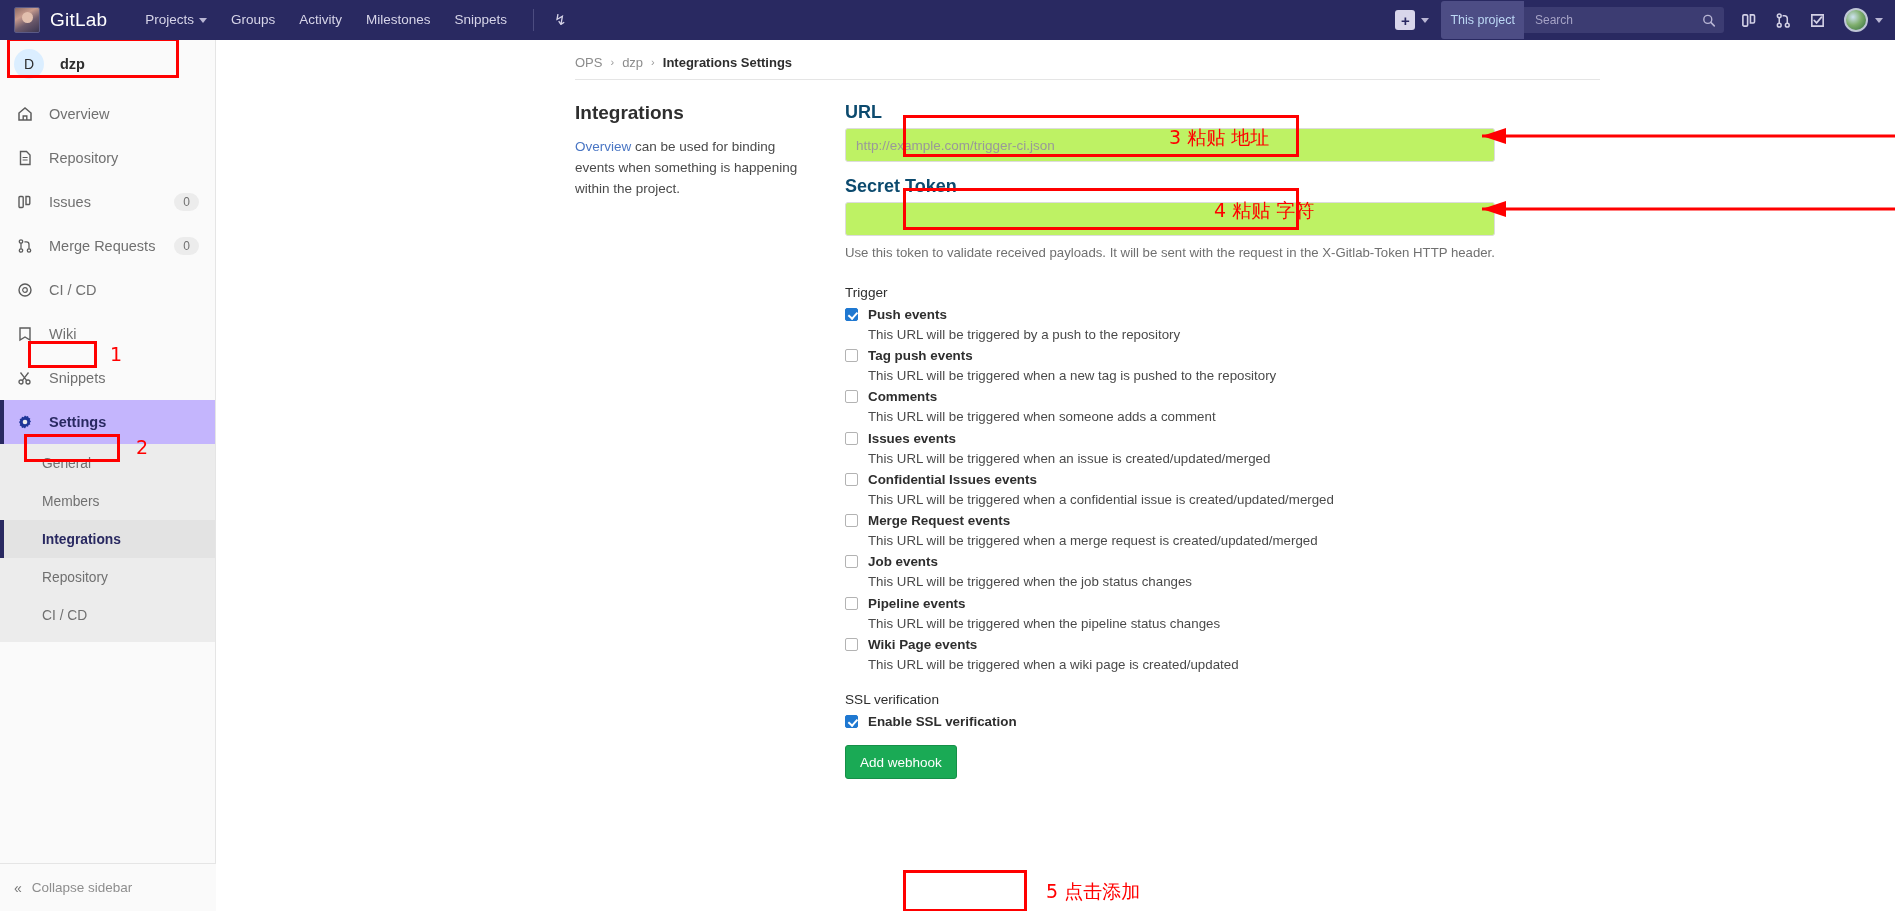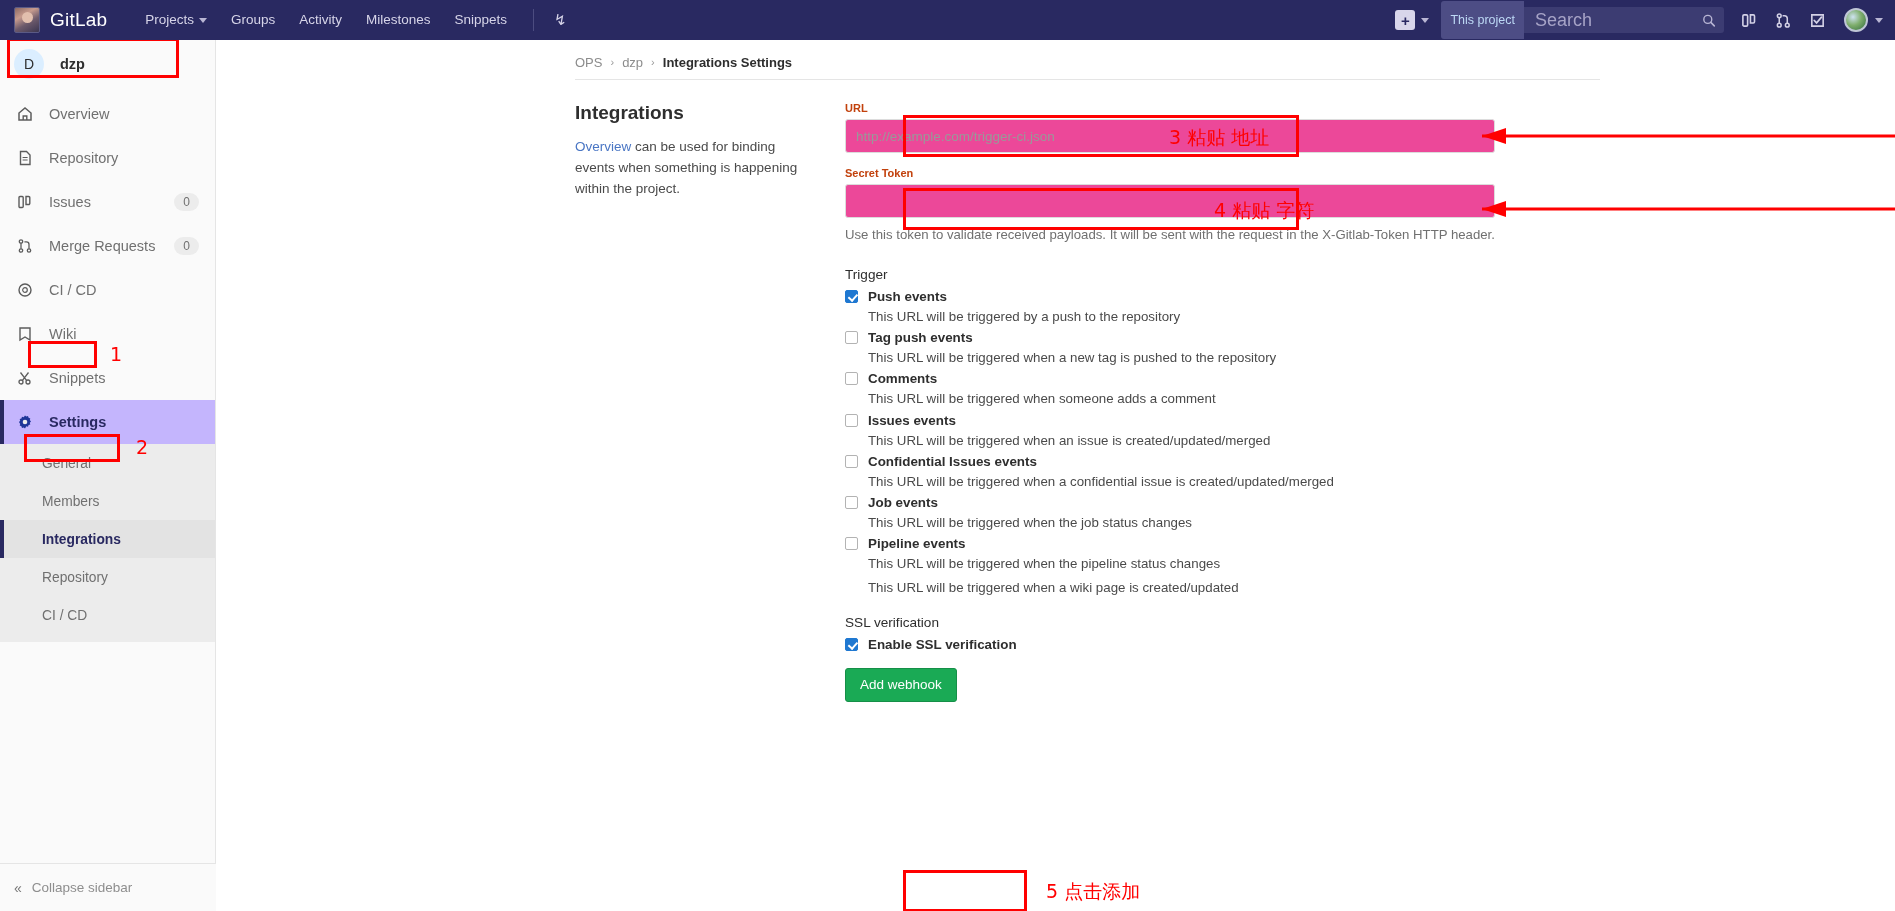--- a/index.html
+++ b/index.html
@@ -63,21 +63,21 @@
     height:38px; display:flex;align-items:center; padding:0 9px;
     border-radius:3px 0 0 3px; white-space:nowrap; cursor:pointer;
   }
   .searchbox {
     background:#3c3c72; height:26px; width:200px;
     display:flex;align-items:center; border-radius:0 3px 3px 0;
     padding:0 8px 0 9px; cursor:text;
   }
   .searchbox input {
     background:transparent;border:none;outline:none;color:#fff;
-    font-size:18px; font-family:"Liberation Sans",sans-serif; width:100%;
+    font-size:12px; font-family:"Liberation Sans",sans-serif; width:100%;
   }
   .searchbox input::placeholder { color:#a6a3c6; }
   .ticon { color:#d3d1e6; margin-left:17px; cursor:pointer; display:flex; }
   .avatar-wrap { display:flex; align-items:center; margin-left:18px; cursor:pointer; }
   .avatar-img {
     width:24px;height:24px;border-radius:50%;
     background: radial-gradient(circle at 35% 35%, #cfe3f2 0%, #7fae6d 45%, #2f6a3c 100%);
     border:2px solid #bfc6d6;
   }
 
@@ -153,24 +153,24 @@
   .col-left { width:270px; padding-right:30px; }
   .col-left h2 {
     margin:0 0 13px 0; font-size:19px; color:#2e2e2e; font-weight:600;
   }
   .col-left p {
     margin:0; font-size:13.5px; line-height:1.55; color:#4a4a4a;
   }
   .col-left a { color:#4a76c4; text-decoration:none; cursor:pointer; }
 
   .col-right { width:650px; position:relative; }
-  .fld-label { font-size:11px; color:#c2410c; font-weight:600; margin-bottom:5px; }
+  .fld-label { font-size:18px; color:#0c4a6e; font-weight:600; margin-bottom:5px; }
   .txtinput {
     width:650px; height:34px; border:1px solid #dcdcdc; border-radius:3px;
-    background:#ec4899; padding:0 10px; font-size:13.5px;
+    background:#bef264; padding:0 10px; font-size:13.5px;
     font-family:"Liberation Sans",sans-serif; color:#2e2e2e; outline:none;
   }
   .txtinput::placeholder { color:#999; }
   .help-text {
     font-size:13.2px; color:#707070; line-height:1.5; margin-top:7px; width:650px;
   }
 
   .section-title { font-size:13.6px; color:#2e2e2e; margin-top:22px; margin-bottom:7px; }
   .cbrow { margin-bottom:4px; }
   .cbline { display:flex; align-items:center; }
@@ -435,38 +435,49 @@
       </div>
 
       <div class="cbrow">
         <div class="cbline">
           <span class="cbox"></span>
           <span class="cblabel">Confidential Issues events</span>
         </div>
         <div class="cbdesc">This URL will be triggered when a confidential issue is created/updated/merged</div>
       </div>
 
+      <div class="cbrow">
+        <div class="cbline">
+          <span class="cbox"></span>
+          <span class="cblabel">Merge Request events</span>
+        </div>
+        <div class="cbdesc">This URL will be triggered when a merge request is created/updated/merged</div>
+      </div>
 
       <div class="cbrow">
         <div class="cbline">
           <span class="cbox"></span>
           <span class="cblabel">Job events</span>
         </div>
         <div class="cbdesc">This URL will be triggered when the job status changes</div>
       </div>
 
       <div class="cbrow">
         <div class="cbline">
           <span class="cbox"></span>
           <span class="cblabel">Pipeline events</span>
         </div>
         <div class="cbdesc">This URL will be triggered when the pipeline status changes</div>
       </div>
 
       <div class="cbrow">
+        <div class="cbline">
+          <span class="cbox"></span>
+          <span class="cblabel">Wiki Page events</span>
+        </div>
         <div class="cbdesc">This URL will be triggered when a wiki page is created/updated</div>
       </div>
 
       <div class="section-title" style="margin-top:18px">SSL verification</div>
       <div class="cbline">
         <span class="cbox checked"></span>
         <span class="cblabel">Enable SSL verification</span>
       </div>
 
       <div class="btn-add">Add webhook</div>

